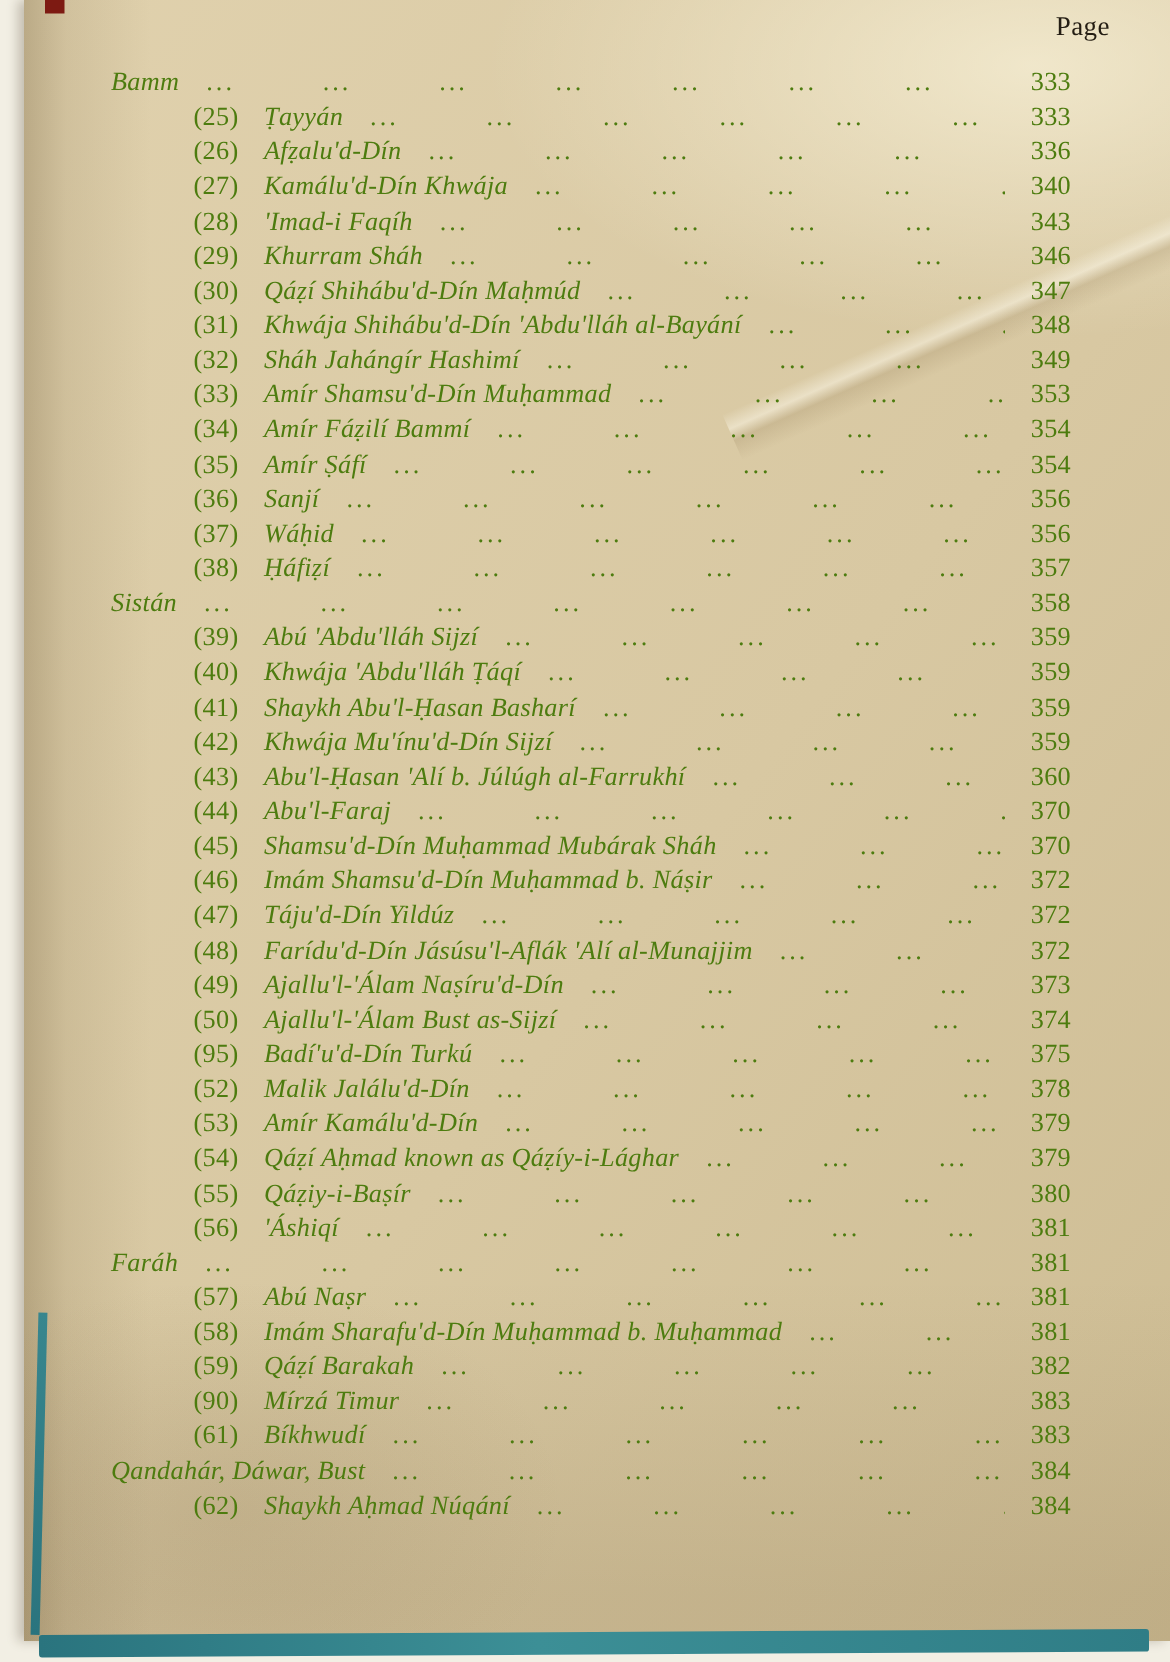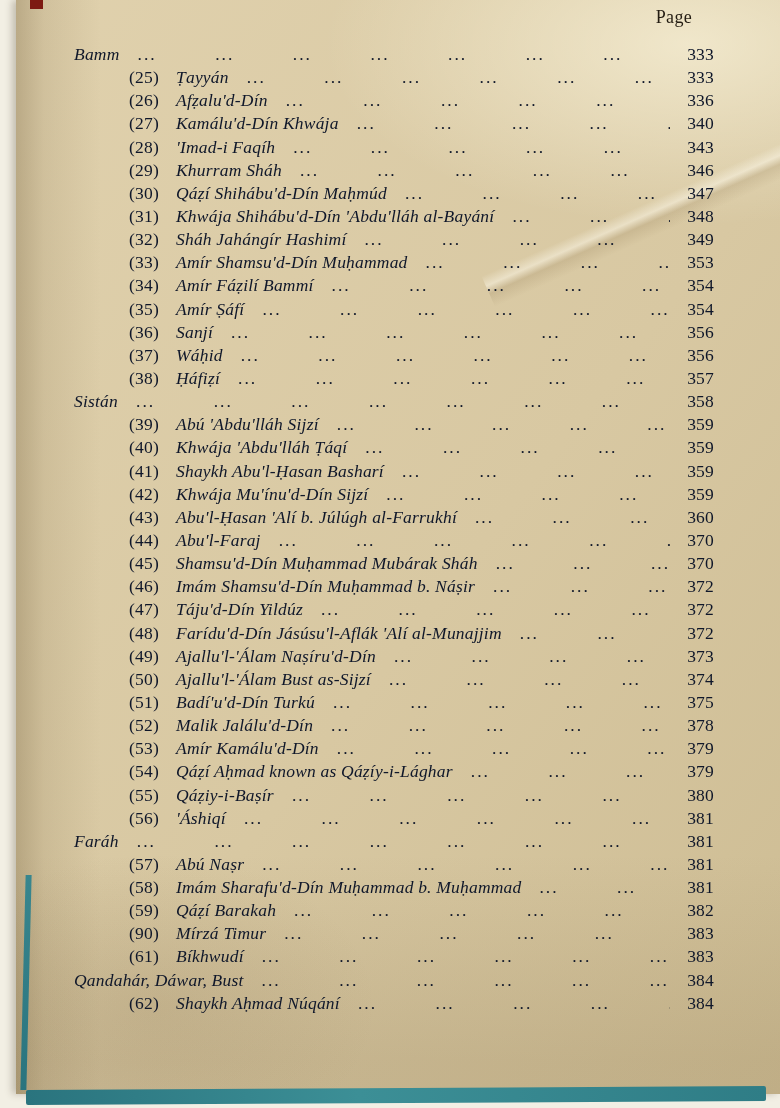--- a/index.html
+++ b/index.html
@@ -31,28 +31,28 @@
     background:linear-gradient(90deg,#2a747e,#3c8f96 45%,#2f7d86);
     transform:rotate(-0.3deg); border-radius:2px;
   }
   .teal-left {
     position:absolute; left:23px; bottom:18px; width:6px; height:215px;
     background:linear-gradient(180deg,#38868e,#2a747e); transform:rotate(1.4deg);
   }
   .red-mark { position:absolute; left:30px; top:0; width:13px; height:9px; background:#7d1a12; }
 
   .page-header {
-    position:absolute; top:7px; left:0; right:0; padding-right:88px;
+    position:absolute; top:7px; left:0; right:0; padding-right:40px;
     text-align:right; font-size:18px; color:#241d13; letter-spacing:0.3px;
   }
 
   .toc {
     position:absolute; top:44px; left:0; right:0;
     padding-left:74px; padding-right:66px;
-    color:#0f172a; font-size:17.5px; letter-spacing:0.2px;
+    color:#4d7c0f; font-size:17.5px; letter-spacing:0.2px;
   }
   .row { display:flex; align-items:baseline; height:23.15px; white-space:nowrap; }
   .num   { flex:none; margin-left:55px; width:47px; }
   .title { flex:none;font-style:italic; }
   .leader{ flex:1 1 auto; min-width:0; overflow:hidden; white-space:nowrap;
            margin-left:18px; margin-right:6px; letter-spacing:2px; }
   .pageno{ flex:none; width:38px; text-align:right; }
   .row.section .title { font-style:italic; }
 </style>
 </head>
@@ -256,21 +256,21 @@
   </div>
 
   <div class="row">
     <span class="num">(50)</span>
     <span class="title">Ajallu'l-'Álam Bust as-Sijzí</span>
     <span class="leader">...   ...   ...   ...   ...   ...   ...   ...   ...   ...   ...   ...   </span>
     <span class="pageno">374</span>
   </div>
 
   <div class="row">
-    <span class="num">(51)</span>
+    <span class="num">(95)</span>
     <span class="title">Badí'u'd-Dín Turkú</span>
     <span class="leader">...   ...   ...   ...   ...   ...   ...   ...   ...   ...   ...   ...   </span>
     <span class="pageno">375</span>
   </div>
 
   <div class="row">
     <span class="num">(52)</span>
     <span class="title">Malik Jalálu'd-Dín</span>
     <span class="leader">...   ...   ...   ...   ...   ...   ...   ...   ...   ...   ...   ...   </span>
     <span class="pageno">378</span>

